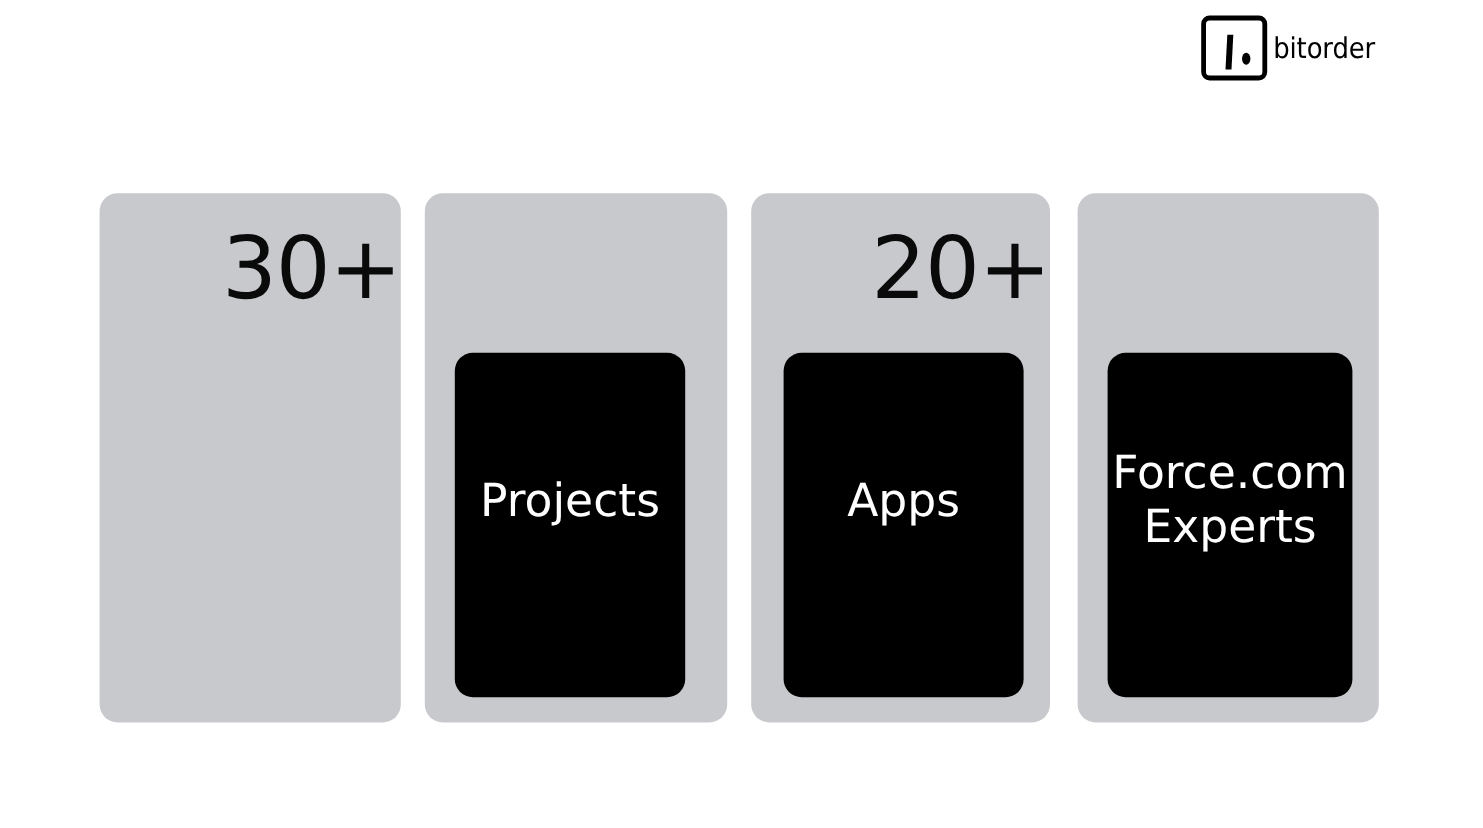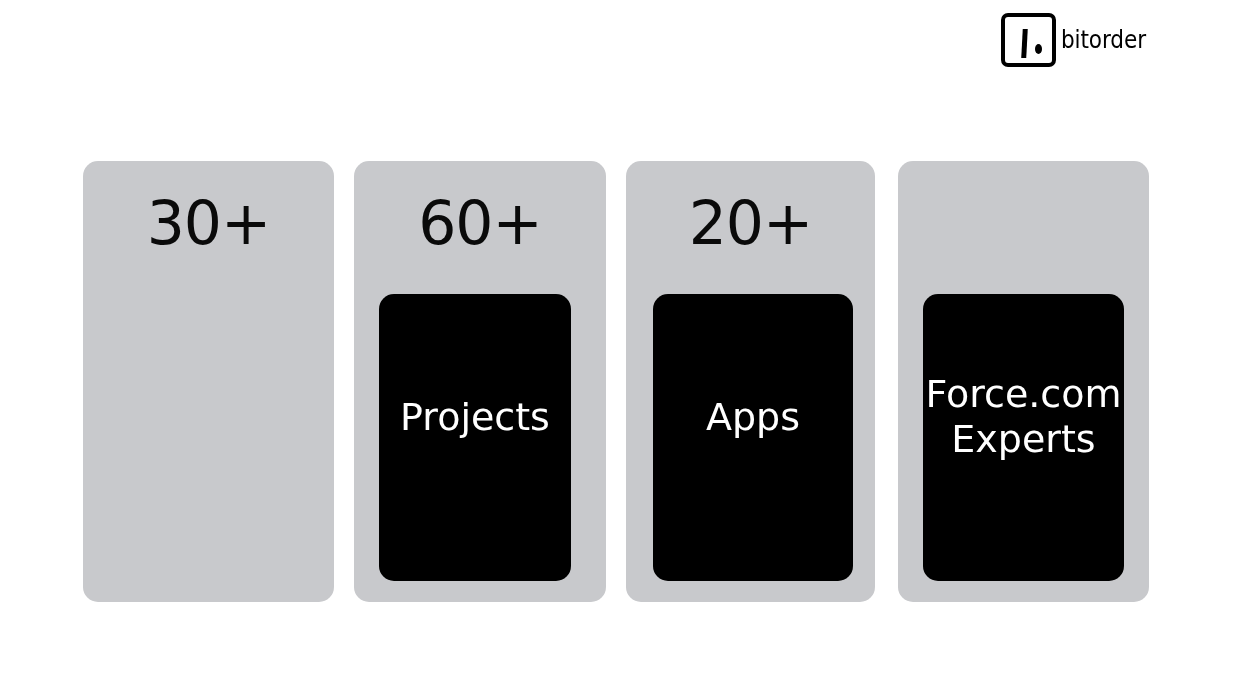--- a/index.html
+++ b/index.html
@@ -83,22 +83,22 @@
     height: 441px;
     background: #c8c9cc;
     border-radius: 15px;
     box-sizing: border-box;
   }
   .card-number {
     position: absolute;
     top: 22px;
     left: 0;
     width: 100%;
-    text-align: center;
-    font-size: 60px;
+    text-align: right;
+    font-size: 72px;
     line-height: 80px;
     color: #0a0a0a;
     font-weight: 400;
     letter-spacing: -1px;
   }
   .card-panel {
     position: absolute;
     top: 133px;
     height: 287px;
     background: #000000;
@@ -132,33 +132,32 @@
   </div>
 </div>
 
 <div class="cards">
 
   <div class="card" style="left:0px; width:251px;">
     <div class="card-number">30+</div>
   </div>
 
   <div class="card" style="left:271px; width:252px;">
-    <div class="card-number">60+</div>
     <div class="card-panel" style="left:25px; width:192px;">
       <div class="card-label one-line">Projects</div>
     </div>
   </div>
 
   <div class="card" style="left:543px; width:249px;padding-left:21px;">
     <div class="card-number">20+</div>
     <div class="card-panel" style="left:27px; width:200px;">
       <div class="card-label one-line">Apps</div>
     </div>
   </div>
 
   <div class="card" style="left:815px; width:251px;">
-    <div class="card-panel" style="left:25px; width:201px;">
+    <div class="card-panel" style="left:25px; width:184px;padding-left:20px;">
       <div class="card-label two-line">Force.com
 Experts</div>
     </div>
   </div>
 
 </div>
 
 </body></html>

